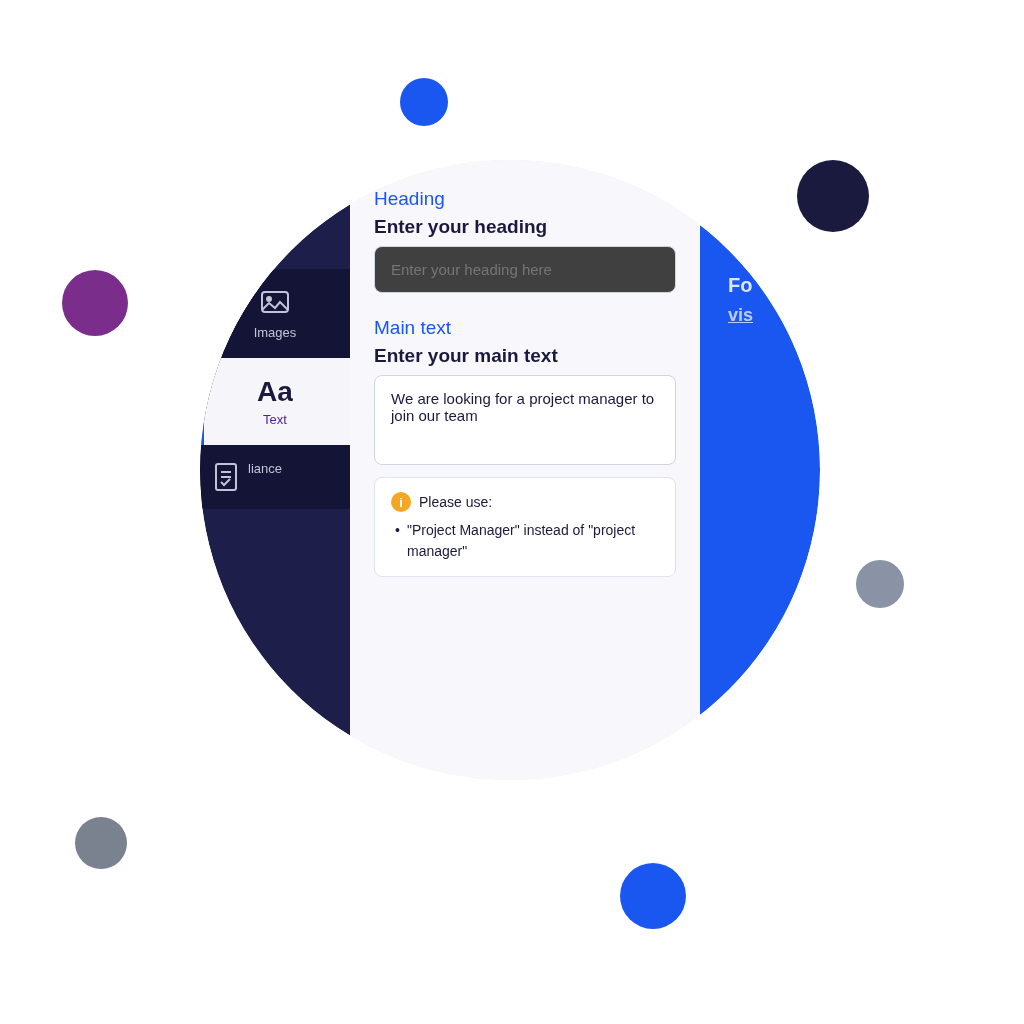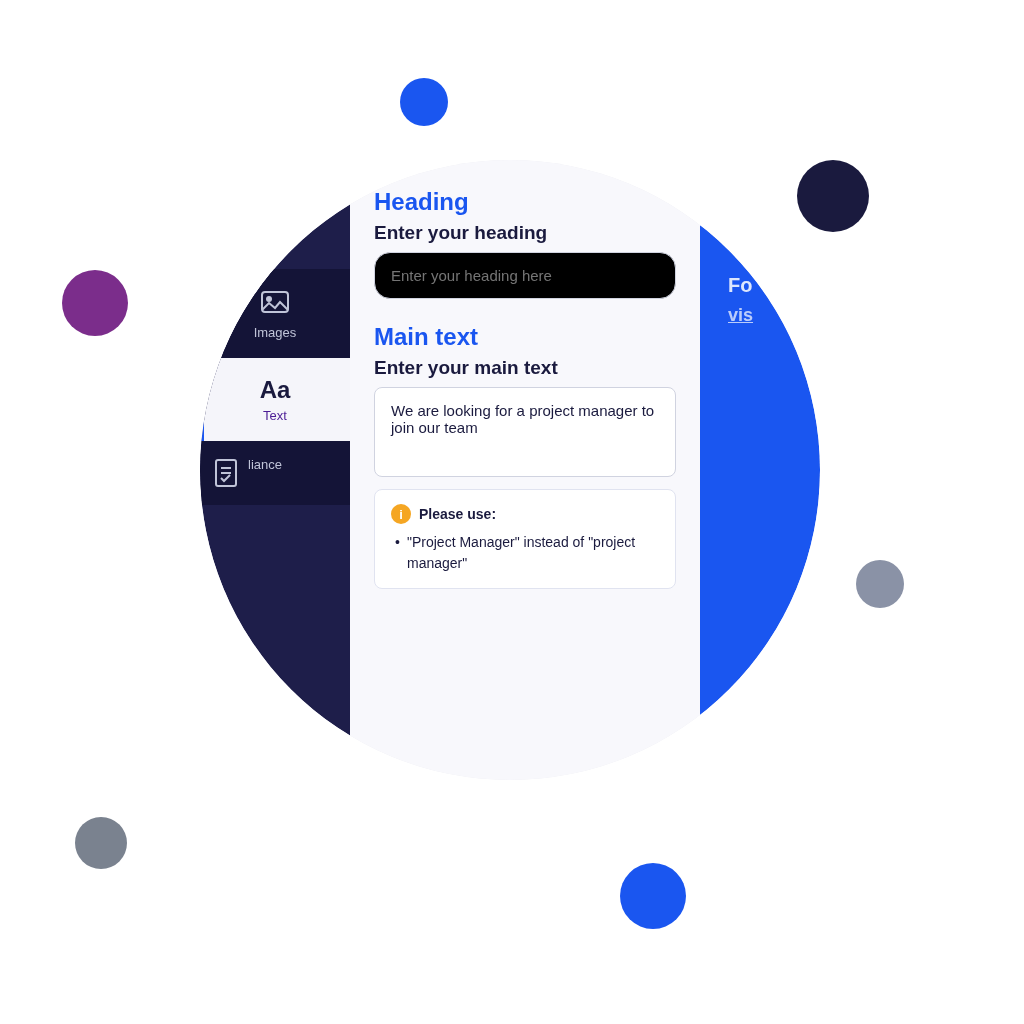--- a/index.html
+++ b/index.html
@@ -143,21 +143,21 @@
       flex-direction: column;
       align-items: center;
       padding: 18px 10px;
       cursor: pointer;
       background: #f5f5fa;
       color: #1a1a3e;
       gap: 4px;
     }
 
     .sidebar-text-aa {
-      font-size: 24px;
+      font-size: 28px;
       font-weight: 700;
       color: #1a1a3e;
     }
 
     .sidebar-text-label {
       font-size: 13px;
       color: #4c1d95;
     }
 
     
@@ -224,41 +224,41 @@
       color: rgba(255,255,255,0.7);
       text-decoration: underline;
     }
 
     
     .form-section {
       margin-bottom: 24px;
     }
 
     .section-heading {
-      font-size: 24px;
-      font-weight: 700;
+      font-size: 19px;
+      font-weight: 400;
       color: #1a56f0;
       margin-bottom: 6px;
     }
 
     .field-label {
       font-size: 19px;
       font-weight: 600;
       color: #1a1a3e;
       margin-bottom: 8px;
     }
 
     .text-input {
       width: 100%;
       border: 1.5px solid #d0d3e0;
-      border-radius: 16px;
+      border-radius: 8px;
       padding: 14px 16px;
       font-size: 15px;
       color: #9a9ab0;
-      background: #000000;
+      background: #404040;
       outline: none;
       font-family: inherit;
     }
 
     .text-textarea {
       width: 100%;
       border: 1.5px solid #d0d3e0;
       border-radius: 8px;
       padding: 14px 16px;
       font-size: 15px;
@@ -295,21 +295,21 @@
       align-items: center;
       justify-content: center;
       color: white;
       font-size: 13px;
       font-weight: 700;
       flex-shrink: 0;
     }
 
     .info-box-title {
       font-size: 14px;
-      font-weight: 700;
+      font-weight: 400;
       color: #1a1a3e;
     }
 
     .info-box-list {
       list-style: none;
       padding-left: 4px;
     }
 
     .info-box-list li {
       font-size: 14px;

